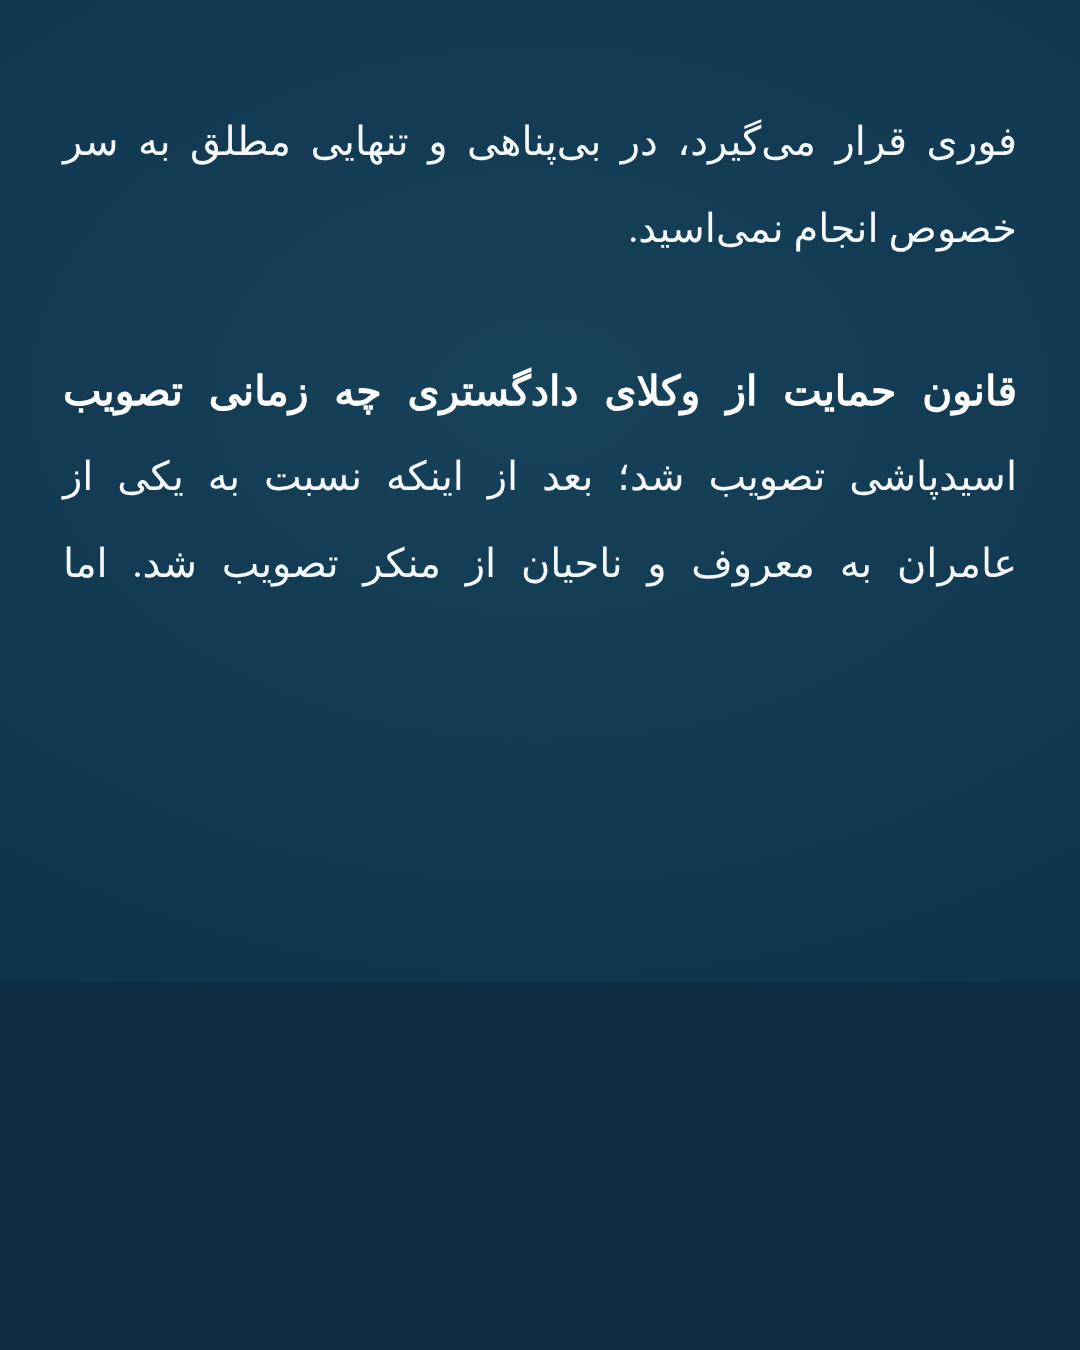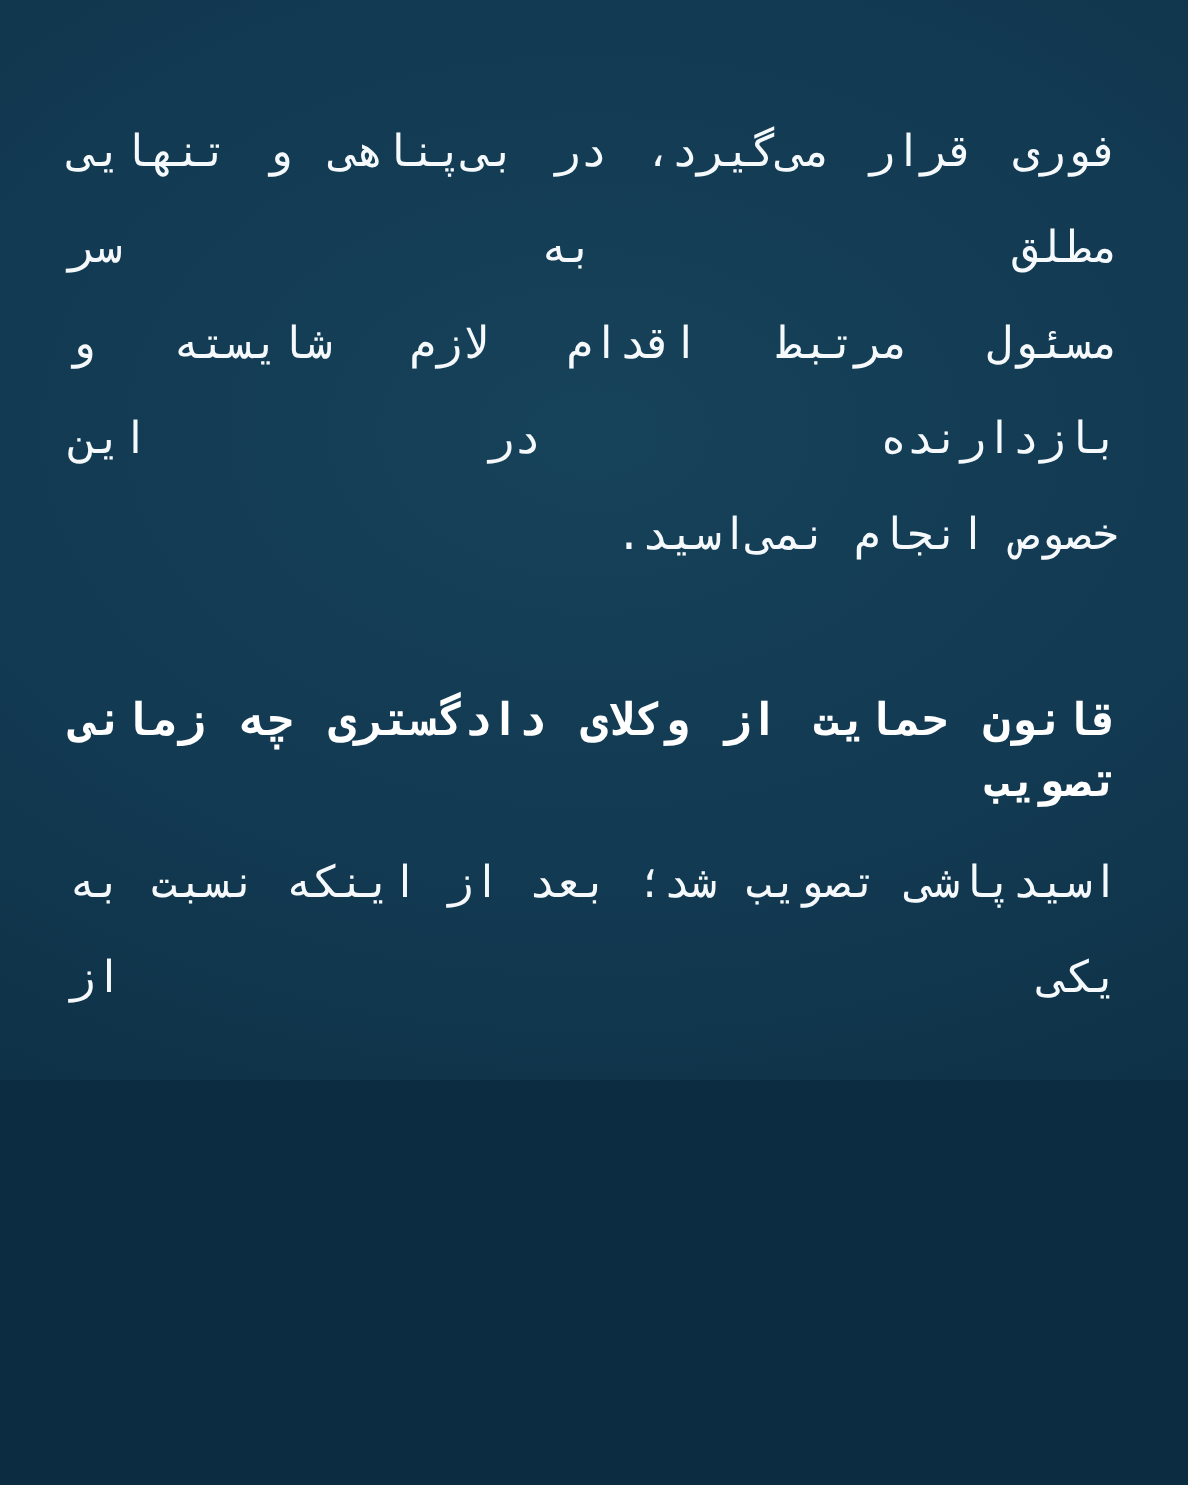--- a/index.html
+++ b/index.html
@@ -11,21 +11,21 @@
   .page {
     position: relative;
     width: 1080px;
     height: 982px;
     overflow: hidden;
     background:
       radial-gradient(ellipse 120% 90% at 50% 40%,
         var(--bg-center, #16425a) 0%,
         var(--bg-mid, #123a52) 45%,
         var(--bg-edge, #0c2d41) 100%);
-    font-family: Liberation Mono, monospace;
+    font-family: Liberation Serif, serif;
   }
 
   .content {
     direction: rtl;
     padding: 0 63px;
     color: var(--text, #f5f9fb);
   }
 
   .line {
     display: block;
@@ -43,46 +43,46 @@
     line-height: 87px;
     font-weight: 400;
   }
 
   .para-1 { margin-top: 98px; }
 
   .heading { margin-top: 97px; }
 
   .heading .line {
     font-size: 41px;
-    line-height: 56px;
+    line-height: 44px;
     font-weight: 700;
     color: var(--heading, #ffffff);
   }
 
   .para-2 { margin-top: 20px; }
 
   .lead {
     font-weight: 700;
     color: var(--heading, #ffffff);
   }
 </style>
 </head>
 <body>
 
 <div class="page">
   <main class="content" dir="rtl" lang="fa">
 
     <p class="body-para para-1">
       <span class="line just">فوری قرار می‌گیرد، در بی‌پناهی و تنهایی مطلق به سر</span>
-      <span class="line just">مسئول مرتبط اقدام لازم شایسته و بازدارنده در این</span>
       <span class="line">خصوص انجام نمی‌اسید.</span>
     </p>
 
     <h2 class="heading">
       <span class="line just">قانون حمایت از وکلای دادگستری چه زمانی تصویب</span>
     </h2>
 
     <p class="body-para para-2">
       <span class="line just">اسیدپاشی تصویب شد؛ بعد از اینکه نسبت به یکی از</span>
+      <span class="line just">عامران به معروف و ناحیان از منکر تصویب شد. اما</span>
     </p>
 
   </main>
 </div>
 
 </body></html>

